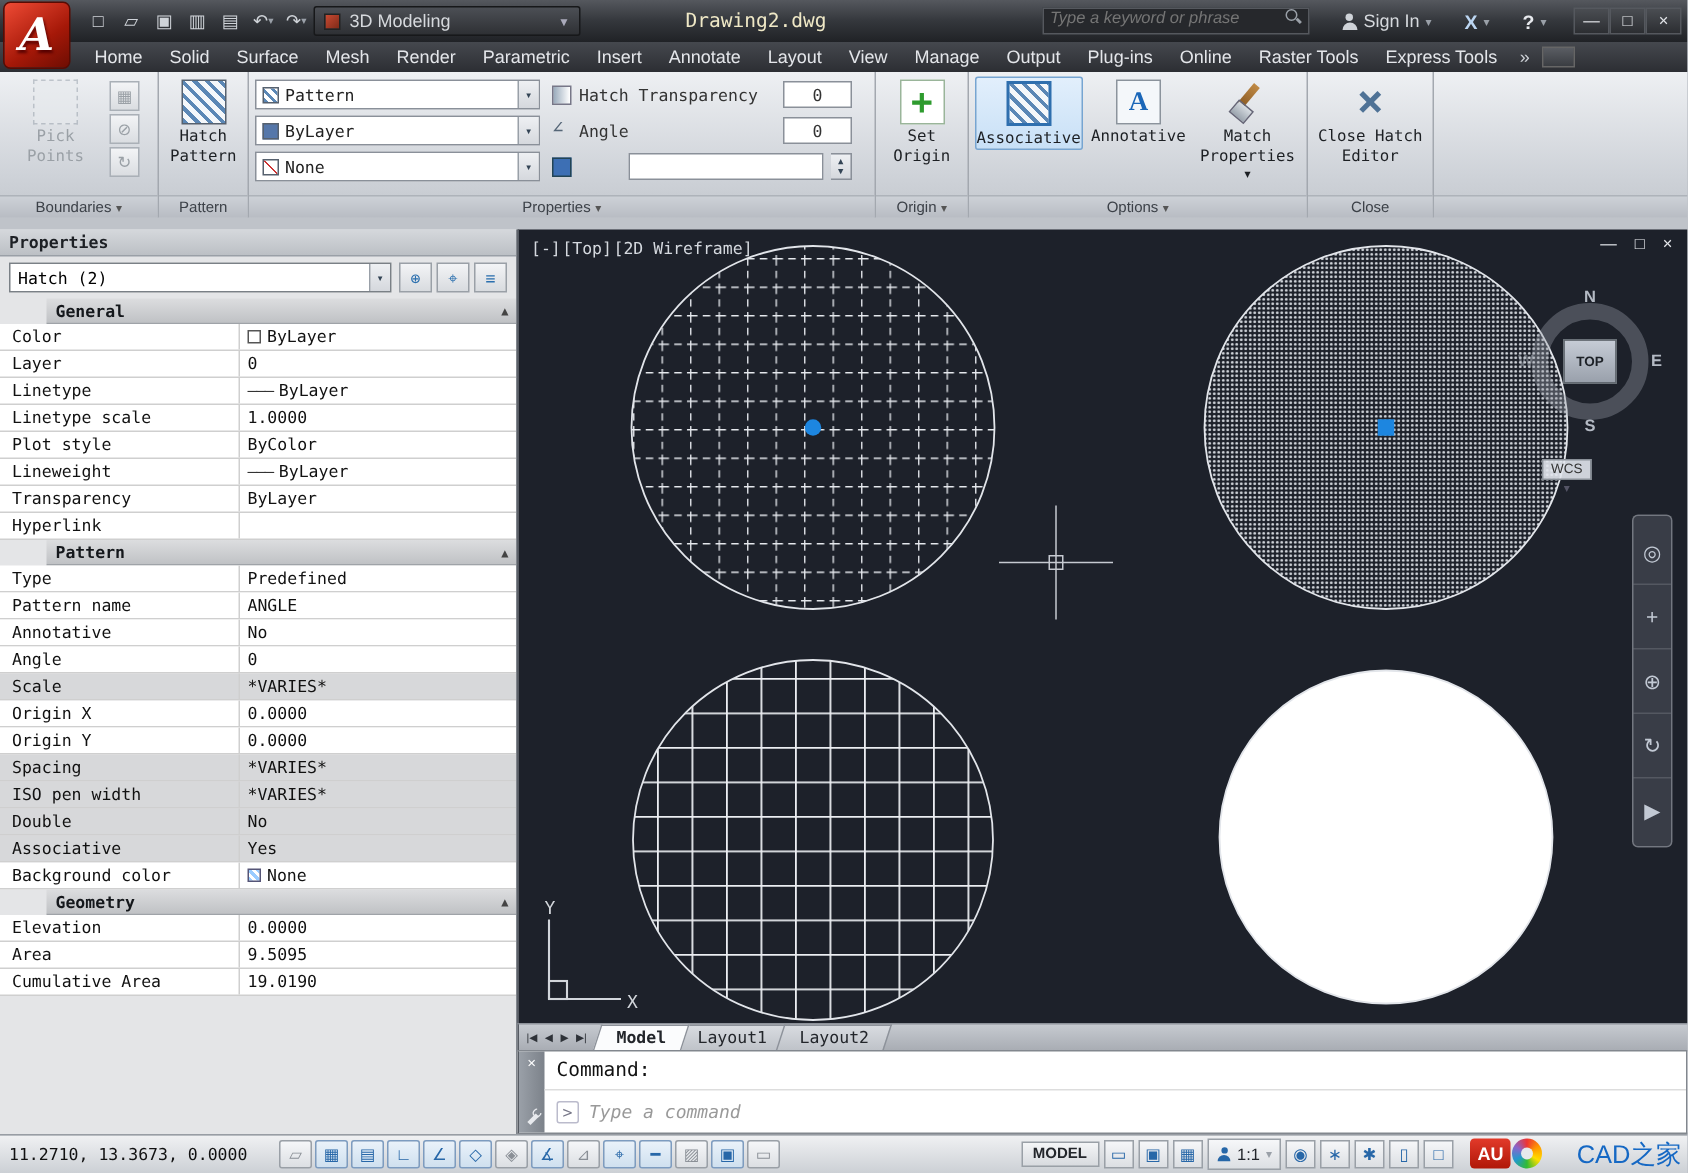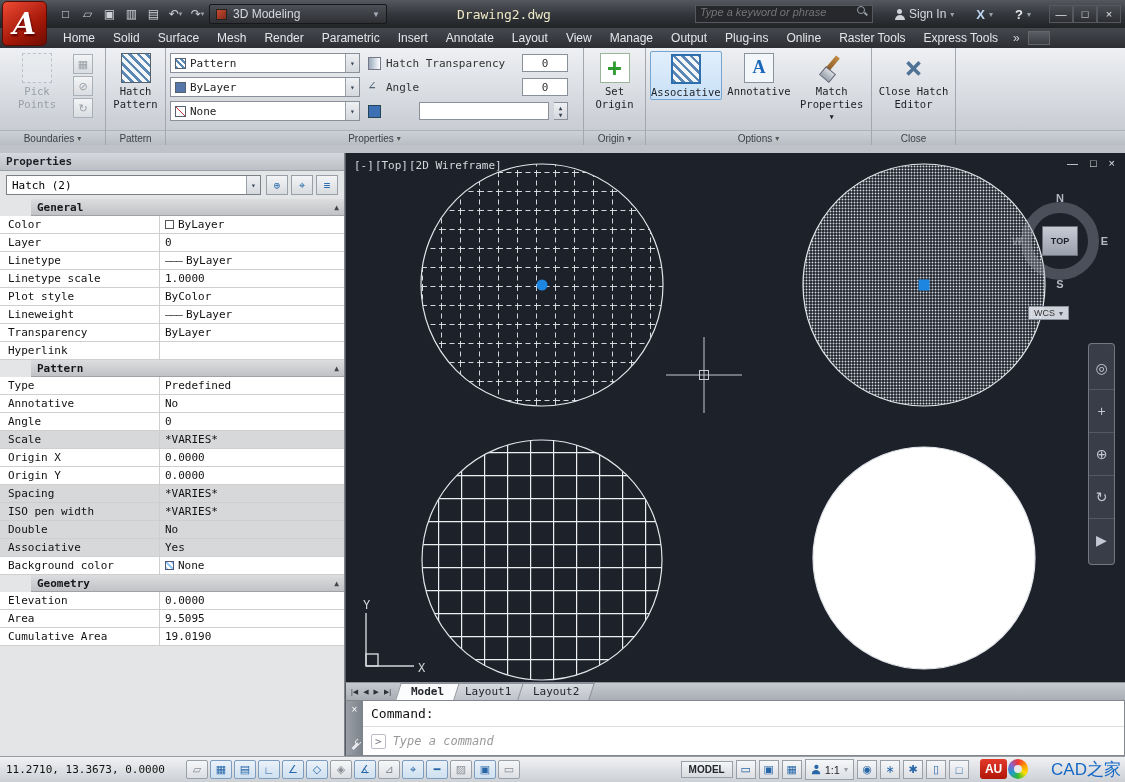--- a/index.html
+++ b/index.html
@@ -109,21 +109,21 @@
   .vp-btns{position:absolute;right:10px;top:4px;display:flex;gap:12px;color:#e8eaee;font-size:11px;z-index:5;}
   .vp-btns span{cursor:pointer;}
   .viewcube{position:absolute;left:668px;top:42px;width:92px;height:92px;z-index:4;cursor:pointer;}
   .vc-ring{position:absolute;inset:7px;border-radius:50%;border:11px solid rgba(150,156,166,0.38);}
   .vc-face{position:absolute;left:50%;top:50%;transform:translate(-50%,-50%);width:36px;height:30px;background:linear-gradient(#c6ccd6,#99a0ab);border:1px solid #697077;display:flex;align-items:center;justify-content:center;font-size:9px;font-weight:bold;color:#1d2127;}
   .vc-dir{position:absolute;color:#b4bac4;font-weight:bold;font-size:11px;}
   .vc-n{top:-3px;left:50%;transform:translateX(-50%);}
   .vc-s{bottom:-3px;left:50%;transform:translateX(-50%);}
   .vc-e{right:-2px;top:50%;transform:translateY(-50%);}
   .vc-w{left:-2px;top:50%;transform:translateY(-50%);color:rgba(180,186,196,.45);}
-  .wcs{position:absolute;left:682px;top:153px;height:14px;padding:0 5px;background:rgba(226,230,237,.9);border:1px solid #8a9098;font-size:9px;display:flex;align-items:center;gap:4px;color:#333;z-index:4;cursor:pointer;}
+  .wcs{position:absolute;left:682px;top:153px;height:14px;padding:0 5px;background:rgba(226,230,237,.9);border:1px solid #8a9098;font-size:9px;display:flex;align-items:center;gap:4px;color:#333;z-index:4;cursor:pointer;flex-direction:column;}
   .wcs .tb-caret{color:#556;}
   .navbar{position:absolute;left:742px;top:190px;width:27px;height:222px;background:rgba(205,212,224,.16);border:1px solid rgba(240,244,250,.32);border-radius:4px;display:flex;flex-direction:column;align-items:center;padding:3px 0;z-index:4;}
   .nav-item{width:25px;flex:1;display:flex;align-items:center;justify-content:center;color:#c2c9d4;font-size:14px;border-bottom:1px solid rgba(255,255,255,.14);cursor:pointer;}
   .nav-item:last-child{border-bottom:none;}
 
   
   .tabbar{height:18px;background:linear-gradient(#c6cad0,#a9adb4);display:flex;align-items:flex-end;padding-left:3px;border-top:1px solid #8d929a;border-left:1px solid #565b63;}
   .tab-nav{display:flex;align-items:center;height:100%;margin-right:5px;gap:1px;}
   .tab-nav span{font-size:7px;color:#2e3238;padding:0 2px;cursor:pointer;}
   .ltab{position:relative;padding:1px 12px 2px;font-size:11px;background:linear-gradient(#d8dbe0,#bfc3c9);border:1px solid #8d929a;border-bottom:none;margin-right:-5px;transform:skewX(-18deg);cursor:pointer;font-family:"DejaVu Sans Mono",monospace;}
@@ -436,20 +436,26 @@
           </div>
         </div>
         <div class="psection">
           <span>Pattern</span>
           <span class="arr">▲</span>
         </div>
         <div class="prow">
           <div class="plabel">Type</div>
           <div class="pvalue">
             <span>Predefined</span>
+          </div>
+        </div>
+        <div class="prow">
+          <div class="plabel">Pattern name</div>
+          <div class="pvalue">
+            <span>ANGLE</span>
           </div>
         </div>
         <div class="prow">
           <div class="plabel">Annotative</div>
           <div class="pvalue">
             <span>No</span>
           </div>
         </div>
         <div class="prow">
           <div class="plabel">Angle</div>

